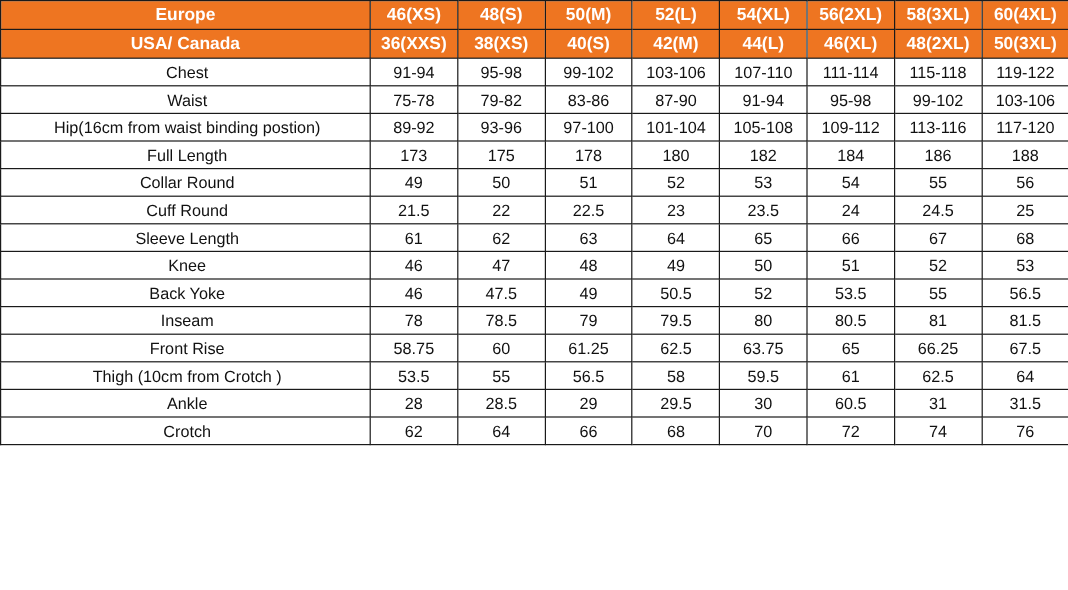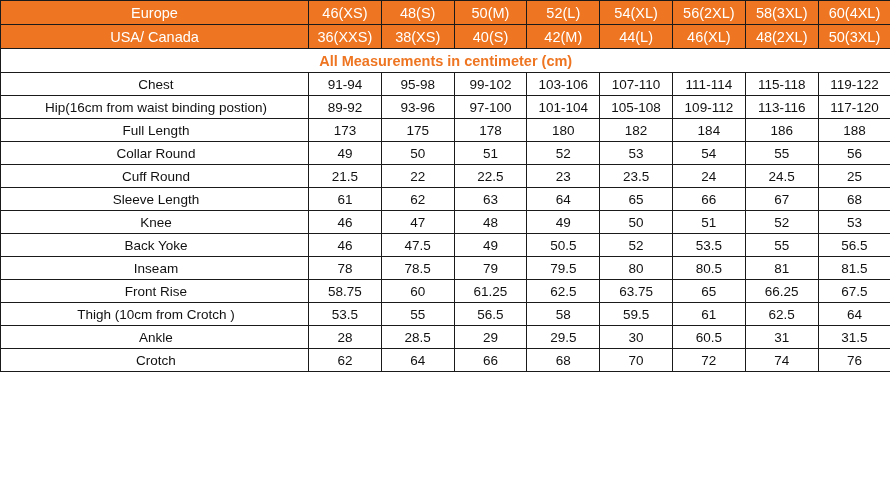--- a/index.html
+++ b/index.html
@@ -24,21 +24,21 @@
     height: 22px;
     padding: 0 4px;
     color: #111111;
     text-align: center;
     white-space: nowrap;
     overflow: hidden;
   }
   .hdr-row td {
     background: #ee7521;
     color: #ffffff;
-    font-weight: normal;
+    font-weight: bold;
     font-size: 14.5px;
     height: 23px;
     border-color: #1a1a1a;
   }
   .hdr-row td.hdr-label {
     text-align: center;
   }
   .note-row td {
     color: #ee7521;
     font-weight: bold;
@@ -91,36 +91,44 @@
       <td>38(XS)</td>
       <td>40(S)</td>
       <td>42(M)</td>
       <td>44(L)</td>
       <td>46(XL)</td>
       <td>48(2XL)</td>
       <td>50(3XL)</td>
     </tr>
 
 
-    <tr class="note-row">
-      <td colspan="9">All Measurements in centimeter (cm)</td>
-    </tr>
 
     <tr>
       <td class="row-label">Chest</td>
       <td>91-94</td>
       <td>95-98</td>
       <td>99-102</td>
       <td>103-106</td>
       <td>107-110</td>
       <td>111-114</td>
       <td>115-118</td>
       <td>119-122</td>
     </tr>
 
+    <tr>
+      <td class="row-label">Waist</td>
+      <td>75-78</td>
+      <td>79-82</td>
+      <td>83-86</td>
+      <td>87-90</td>
+      <td>91-94</td>
+      <td>95-98</td>
+      <td>99-102</td>
+      <td>103-106</td>
+    </tr>
 
     <tr>
       <td class="row-label">Hip(16cm from waist binding postion)</td>
       <td>89-92</td>
       <td>93-96</td>
       <td>97-100</td>
       <td>101-104</td>
       <td>105-108</td>
       <td>109-112</td>
       <td>113-116</td>

